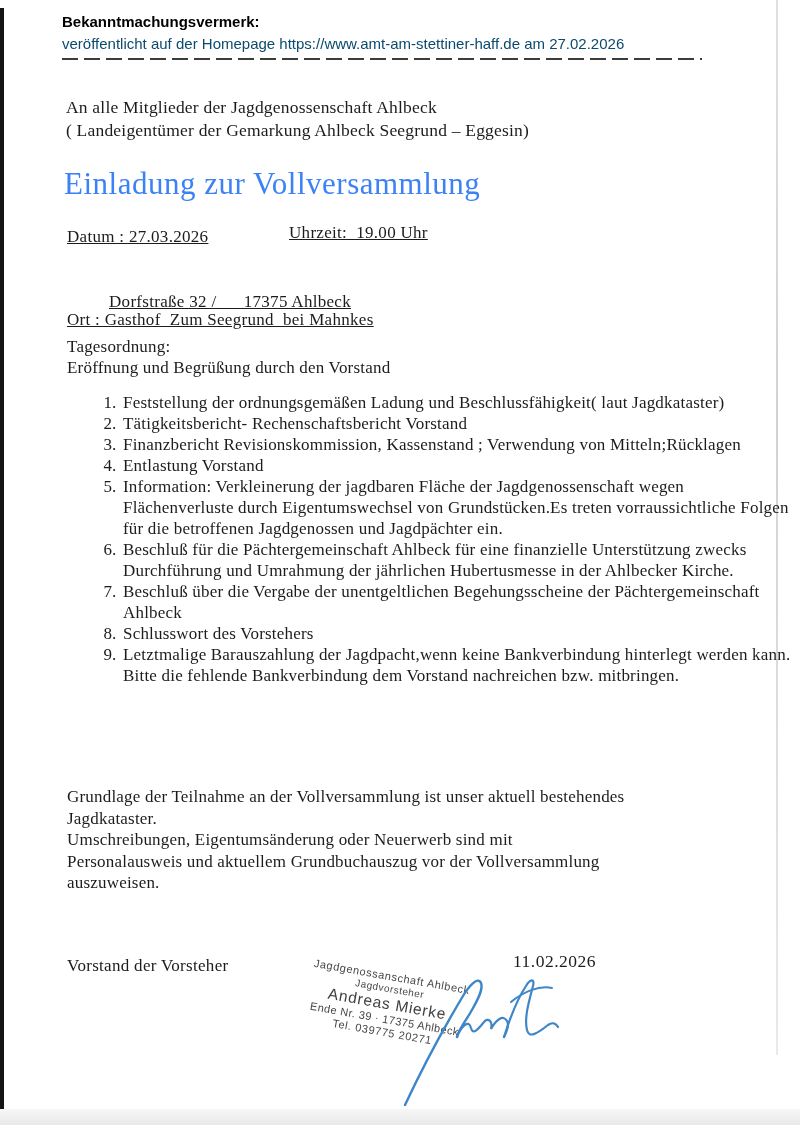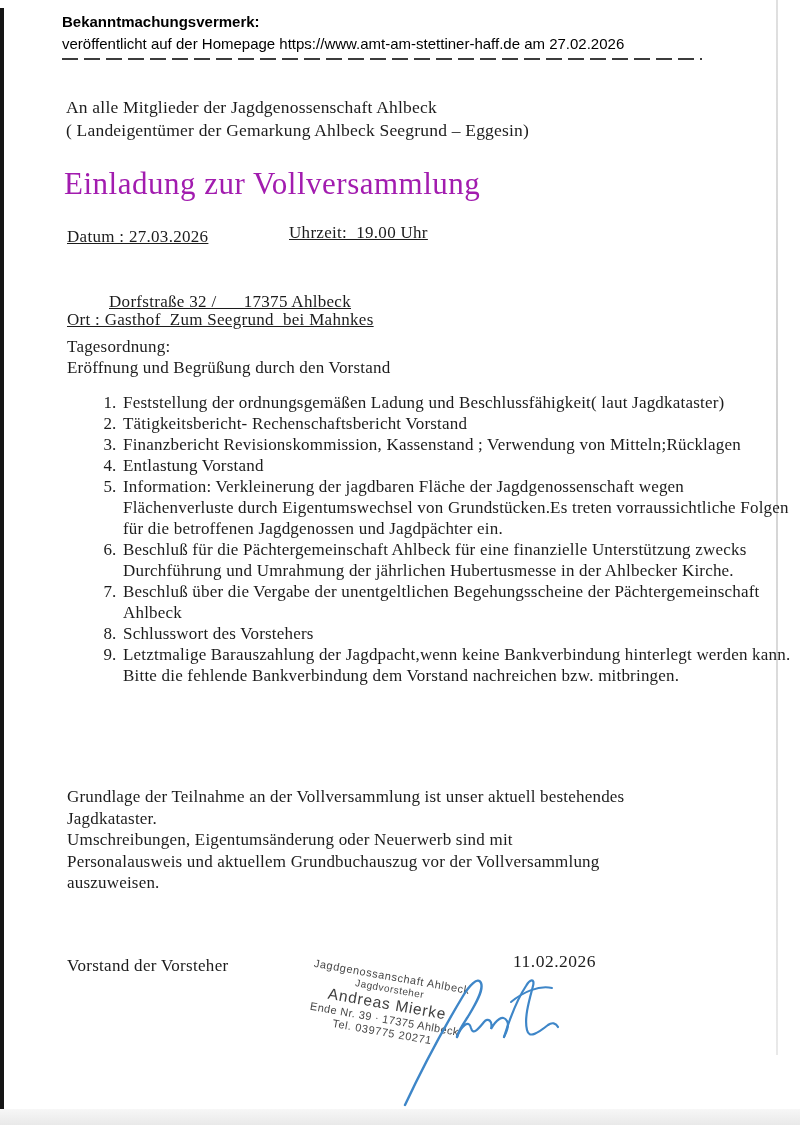--- a/index.html
+++ b/index.html
@@ -9,28 +9,28 @@
     font-family:"Liberation Serif", serif;
     color:#1c1c1c;
   }
   .abs{position:absolute;}
   
   .edge-strip{left:0;top:8px;width:4px;height:1112px;background:#151515;}
   .scanline-right{left:776px;top:0;width:2px;height:1055px;background:linear-gradient(#e0e0e0,#d2d2d2 40%,#e9e9e9);}
   .bottom-band{left:0;top:1109px;width:800px;height:16px;background:linear-gradient(#f7f7f7,#e9e9e9);}
   
   .hdr-label{left:62px;top:13px;font-family:"Liberation Sans",sans-serif;font-weight:bold;font-size:15px;color:#000000;}
-  .hdr-line{left:62px;top:35px;font-family:"Liberation Sans",sans-serif;font-size:15px;color:#000000;}
+  .hdr-line{left:62px;top:35px;font-family:"Liberation Sans",sans-serif;font-size:15px;color:#0c4a6e;}
   .hdr-dash{left:62px;top:58px;width:640px;height:2px;
     background:repeating-linear-gradient(to right,#3c3c3c 0 16px,transparent 16px 22px);}
   
   .addr1{left:66px;top:97px;font-size:17.5px;letter-spacing:.2px;}
   .addr2{left:66px;top:120px;font-size:17.5px;letter-spacing:.2px;}
   
-  .doc-title{left:64px;top:166px;font-size:31px;letter-spacing:.5px;color:#a21caf;}
+  .doc-title{left:64px;top:166px;font-size:31px;letter-spacing:.5px;color:#3b82f6;}
   
   .meta{font-size:17px;letter-spacing:.3px;white-space:pre-wrap;text-decoration:underline;}
   .m-datum{left:67px;top:227px;}
   .m-uhrzeit{left:289px;top:223px;}
   .m-ort1{left:67px;top:270px;margin-top:40px;}
   .m-ort2{left:109px;top:292px;}
   
   .agenda-head{left:67px;top:337px;font-size:17px;letter-spacing:.2px;}
   .agenda-intro{left:67px;top:358px;font-size:17px;letter-spacing:.2px;}
   .agenda-list{left:67px;top:380px;width:676px;margin:12px;padding:0 0 0 42px;

